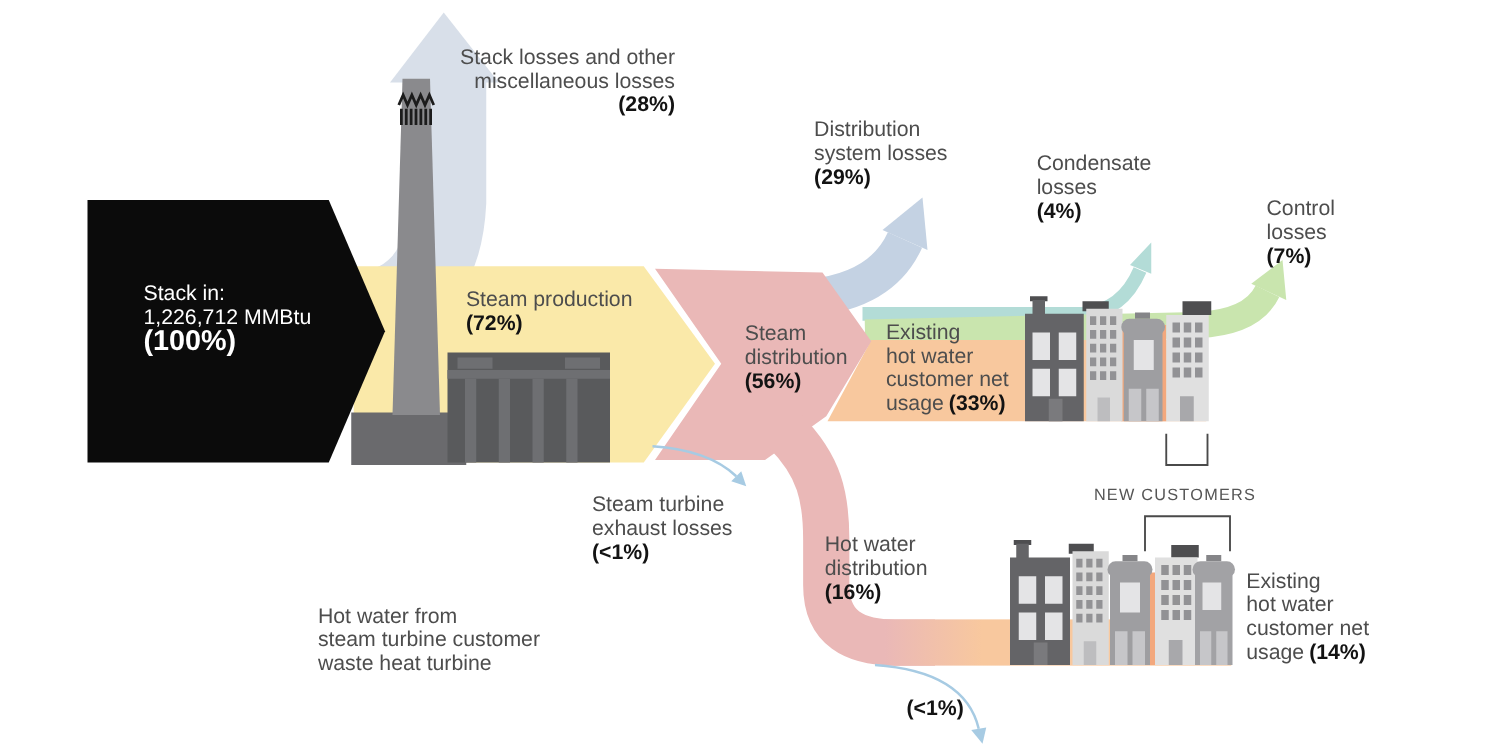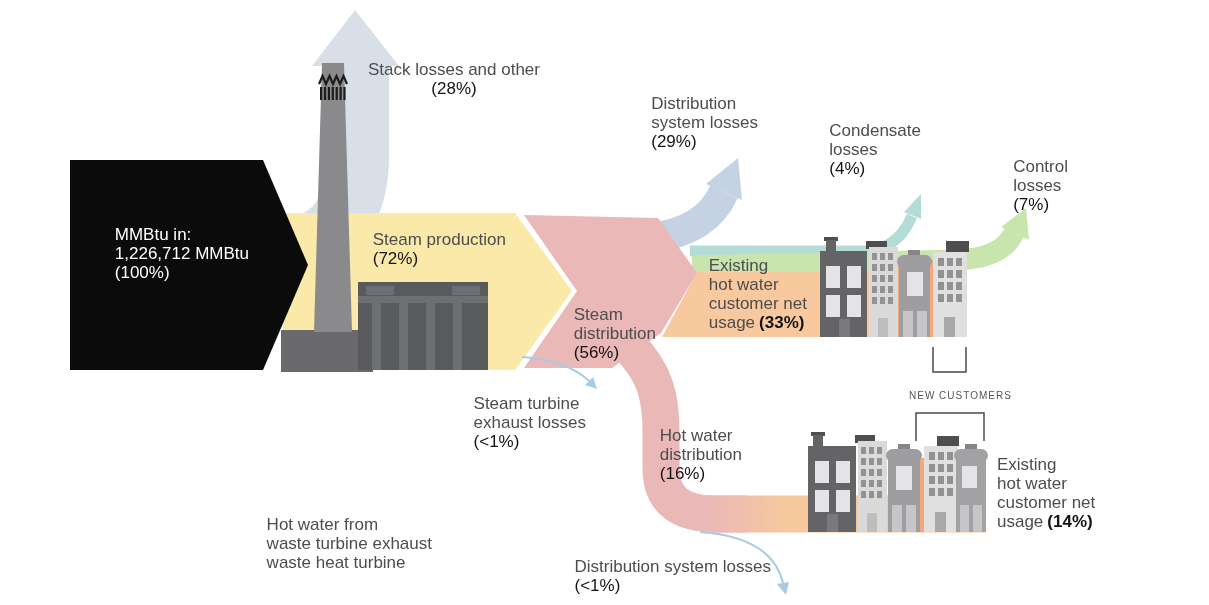--- a/index.html
+++ b/index.html
@@ -2,38 +2,38 @@
 <html><head>
 <meta charset="utf-8">
 <style>
   html,body{margin:0;padding:0;background:#ffffff;}
   #stage{
     position:relative;width:1209px;height:605px;background:#ffffff;overflow:hidden;
     font-family:"Liberation Sans", sans-serif;
   }
   #flows{position:absolute;left:0;top:0;}
   .lbl{position:absolute;font-size:17px;line-height:19px;color:#4d4d4d;text-align:left;white-space:nowrap;}
-  .pct{font-weight:400;color:#131313;}
+  .pct{font-weight:700;color:#131313;}
   .pct-inline{font-weight:700;color:#131313;margin-left:4px;}
-  #lbl-stack{left:368px;top:60px;text-align:center;}
+  #lbl-stack{left:368px;top:36px;text-align:right;}
   #lbl-dist12{right:451px;top:94px;}
   #lbl-cond{right:288px;top:121px;}
   #lbl-ctrl7{right:141px;top:157px;}
   #lbl-fuel{right:960px;top:225px;color:#ffffff;}
-  #lbl-fuel .pct{color:#ffffff;font-size:17px;}
+  #lbl-fuel .pct{color:#ffffff;font-size:23px;}
   #lbl-prod{right:703px;top:230px;}
-  #lbl-sdist{right:553px;top:257px;margin-top:48px;}
+  #lbl-sdist{right:531px;top:257px;}
   #lbl-ex33{right:402px;top:256px;}
   #lbl-turb{right:623px;top:394px;}
   #lbl-hw16{right:467px;top:426px;}
-  #lbl-recov{right:777px;top:483px;margin-top:32px;}
+  #lbl-recov{right:777px;top:483px;}
   #lbl-dist1{right:438px;top:557px;}
   #lbl-ctrl0{right:243px;top:557px;}
   #lbl-ex14{left:997px;top:455px;text-align:left;}
-  #lbl-newcust{left:909px;top:386px;width:162px;text-align:left;font-size:10px;letter-spacing:1px;color:#555555;}
+  #lbl-newcust{left:859px;top:386px;width:162px;text-align:center;font-size:13px;letter-spacing:1px;color:#555555;}
   
   .bd{fill:#646467}.bl{fill:#dadada}.bl2{fill:#e0e0e0}.bm{fill:#9e9ea1}.bm2{fill:#a2a2a5}
   .rc{fill:#4e4e50}.wl{fill:#e4e4e6}.wd{fill:#929295}.dl{fill:#7a7a7d}.dm{fill:#bdbdbf}
   .dm2{fill:#c6c6c9}.da{fill:#a8a8ab}.cap{fill:#858588}
   .chim{fill:#8a8a8d}.chimbase{fill:#6a6a6d}.plant{fill:#595a5c}.plantlt{fill:#6e6f72}
   .mark{fill:#1c1c1c}
   .bracket{fill:none;stroke:#4a4a4a;stroke-width:1.5px;}
 </style>
 </head>
 <body>
@@ -224,20 +224,21 @@
           <rect x="973" y="505" width="9" height="27" class="dm2"></rect>
     </g>
   </g>
 
   <path d="M 933 347 L 933 372 L 966 372 L 966 347" class="bracket"></path>
   <path d="M 916 441 L 916 413 L 984 413 L 984 441" class="bracket"></path>
 </svg>
 
 <div class="lbl" id="lbl-stack">
   <div>Stack losses and other</div>
+  <div>miscellaneous losses</div>
   <div class="pct">(28%)</div>
 </div>
 
 <div class="lbl" id="lbl-dist12">
   <div>Distribution</div>
   <div>system losses</div>
   <div class="pct">(29%)</div>
 </div>
 
 <div class="lbl" id="lbl-cond">
@@ -246,21 +247,21 @@
   <div class="pct">(4%)</div>
 </div>
 
 <div class="lbl" id="lbl-ctrl7">
   <div>Control</div>
   <div>losses</div>
   <div class="pct">(7%)</div>
 </div>
 
 <div class="lbl" id="lbl-fuel">
-  <div>MMBtu in:</div>
+  <div>Stack in:</div>
   <div>1,226,712 MMBtu</div>
   <div class="pct">(100%)</div>
 </div>
 
 <div class="lbl" id="lbl-prod">
   <div>Steam production</div>
   <div class="pct">(72%)</div>
 </div>
 
 <div class="lbl" id="lbl-sdist">
@@ -283,26 +284,25 @@
 </div>
 
 <div class="lbl" id="lbl-hw16">
   <div>Hot water</div>
   <div>distribution</div>
   <div class="pct">(16%)</div>
 </div>
 
 <div class="lbl" id="lbl-recov">
   <div>Hot water from</div>
-  <div>waste turbine exhaust</div>
+  <div>steam turbine customer</div>
   <div>waste heat turbine</div>
 </div>
 
 <div class="lbl" id="lbl-dist1">
-  <div>Distribution system losses</div>
   <div class="pct">(&lt;1%)</div>
 </div>
 
 
 <div class="lbl" id="lbl-ex14">
   <div>Existing</div>
   <div>hot water</div>
   <div>customer net</div>
   <div><span>usage</span><span class="pct-inline">(14%)</span></div>
 </div>

